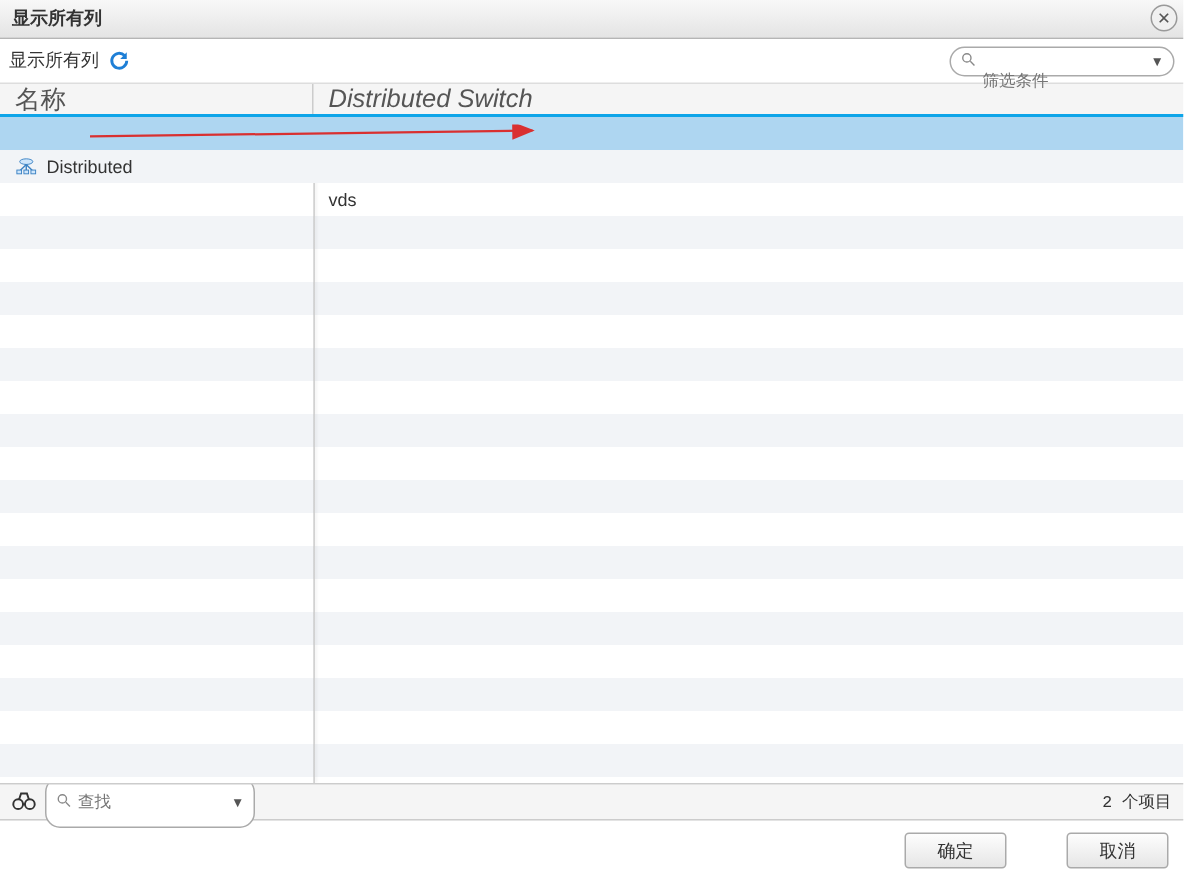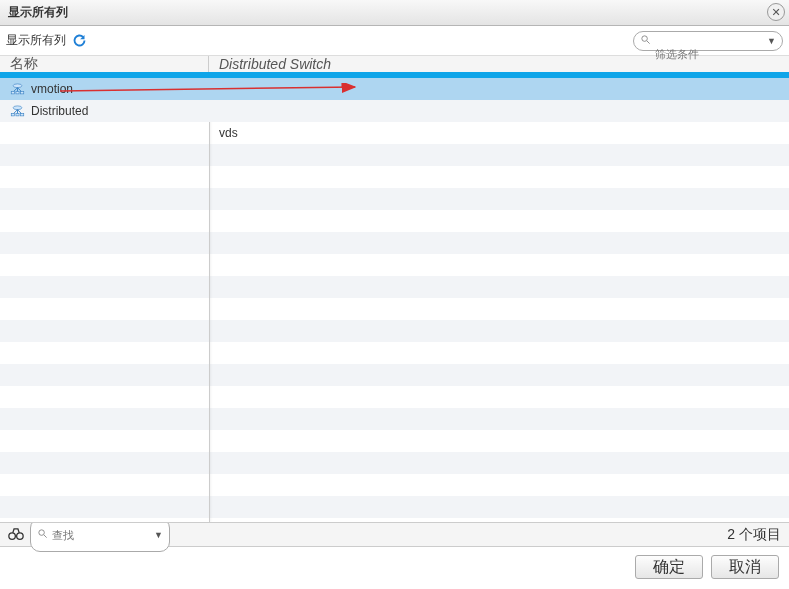--- a/index.html
+++ b/index.html
@@ -80,25 +80,25 @@
       width: 100%;
       color: #888;
       background: transparent;
       margin-top: 26px;
     }
     .filter-box .mag { color: #888; margin-right: 4px; font-size: 11px; }
     .filter-box .dd { color: #555; font-size: 9px; margin-left: 4px; }
     .table-header {
       display: flex;
       background: #f5f5f5;
-      border-bottom: 6px solid #0ea5e9;
+      border-bottom: 2px solid #0ea5e9;
       height: 22px;
       align-items: center;
       color: #555;
-      font-size: 14px;
+      font-size: 17px;
     }
     .col-name-h {
       width: 209px;
       padding-left: 10px;
       border-right: 1px solid #ccc;
       height: 100%;
       display: flex;
       align-items: center;
     }
     .col-ds-h {
@@ -197,38 +197,39 @@
     .search-box input {
       border: none;
       outline: none;
       font-size: 11px;
       width: 100%;
       color: #888;
       background: transparent;
     }
     .search-box .mag { color: #888; margin-right: 4px; font-size: 11px; }
     .search-box .dd { color: #555; font-size: 9px; margin-left: 4px; }
-    .item-count { color: #333; font-size: 14px; }
+    .item-count { color: #333; font-size: 11px; font-family: Liberation Mono, monospace; }
     .button-bar {
       height: 40px;
       display: flex;
       align-items: center;
       justify-content: flex-end;
       padding: 0 10px;
       gap: 8px;
     }
     .btn {
       min-width: 68px;
       height: 24px;
       background: linear-gradient(to bottom, #fdfdfd, #e6e6e6);
       border: 1px solid #aaa;
       border-radius: 3px;
-      font-size: 16px;
+      font-size: 12px;
       cursor: pointer;
       color: #333;
+      margin-left: 32px;
     }
   </style>
 </head>
 <body>
 
 <div class="dialog-header">
   <span class="dialog-title">显示所有列</span>
   <div class="close-btn">
     <span>✕</span>
   </div>
@@ -281,34 +282,20 @@
       <div class="stripe"></div>
       <div class="stripe"></div>
       <div class="stripe"></div>
       <div class="stripe"></div>
       <div class="stripe"></div>
       <div class="stripe"></div>
     </div>
   <div class="vsep"></div>
   <div class="data-rows" id="data-rows">
       <div class="row selected">
-        <div class="cell-name">
-          <span class="net-icon">
-            <svg width="15" height="13" viewBox="0 0 24 20">
-  <ellipse cx="12" cy="4" rx="7" ry="3" fill="#cfe6fb" stroke="#3b82c4" stroke-width="1"></ellipse>
-  <line x1="5" y1="14" x2="12" y2="7" stroke="#3b82c4" stroke-width="1.5"></line>
-  <line x1="12" y1="14" x2="12" y2="7" stroke="#3b82c4" stroke-width="1.5"></line>
-  <line x1="19" y1="14" x2="12" y2="7" stroke="#3b82c4" stroke-width="1.5"></line>
-  <rect x="2" y="13" width="5" height="4" fill="#cfe6fb" stroke="#3b82c4"></rect>
-  <rect x="9.5" y="13" width="5" height="4" fill="#cfe6fb" stroke="#3b82c4"></rect>
-  <rect x="17" y="13" width="5" height="4" fill="#cfe6fb" stroke="#3b82c4"></rect>
-</svg>
-          </span>
-          <span>vmotion</span>
-        </div>
         <div class="cell-ds">vds</div>
       </div>
       <div class="row">
         <div class="cell-name">
           <span class="net-icon">
             <svg width="15" height="13" viewBox="0 0 24 20">
   <ellipse cx="12" cy="4" rx="7" ry="3" fill="#cfe6fb" stroke="#3b82c4" stroke-width="1"></ellipse>
   <line x1="5" y1="14" x2="12" y2="7" stroke="#3b82c4" stroke-width="1.5"></line>
   <line x1="12" y1="14" x2="12" y2="7" stroke="#3b82c4" stroke-width="1.5"></line>
   <line x1="19" y1="14" x2="12" y2="7" stroke="#3b82c4" stroke-width="1.5"></line>

